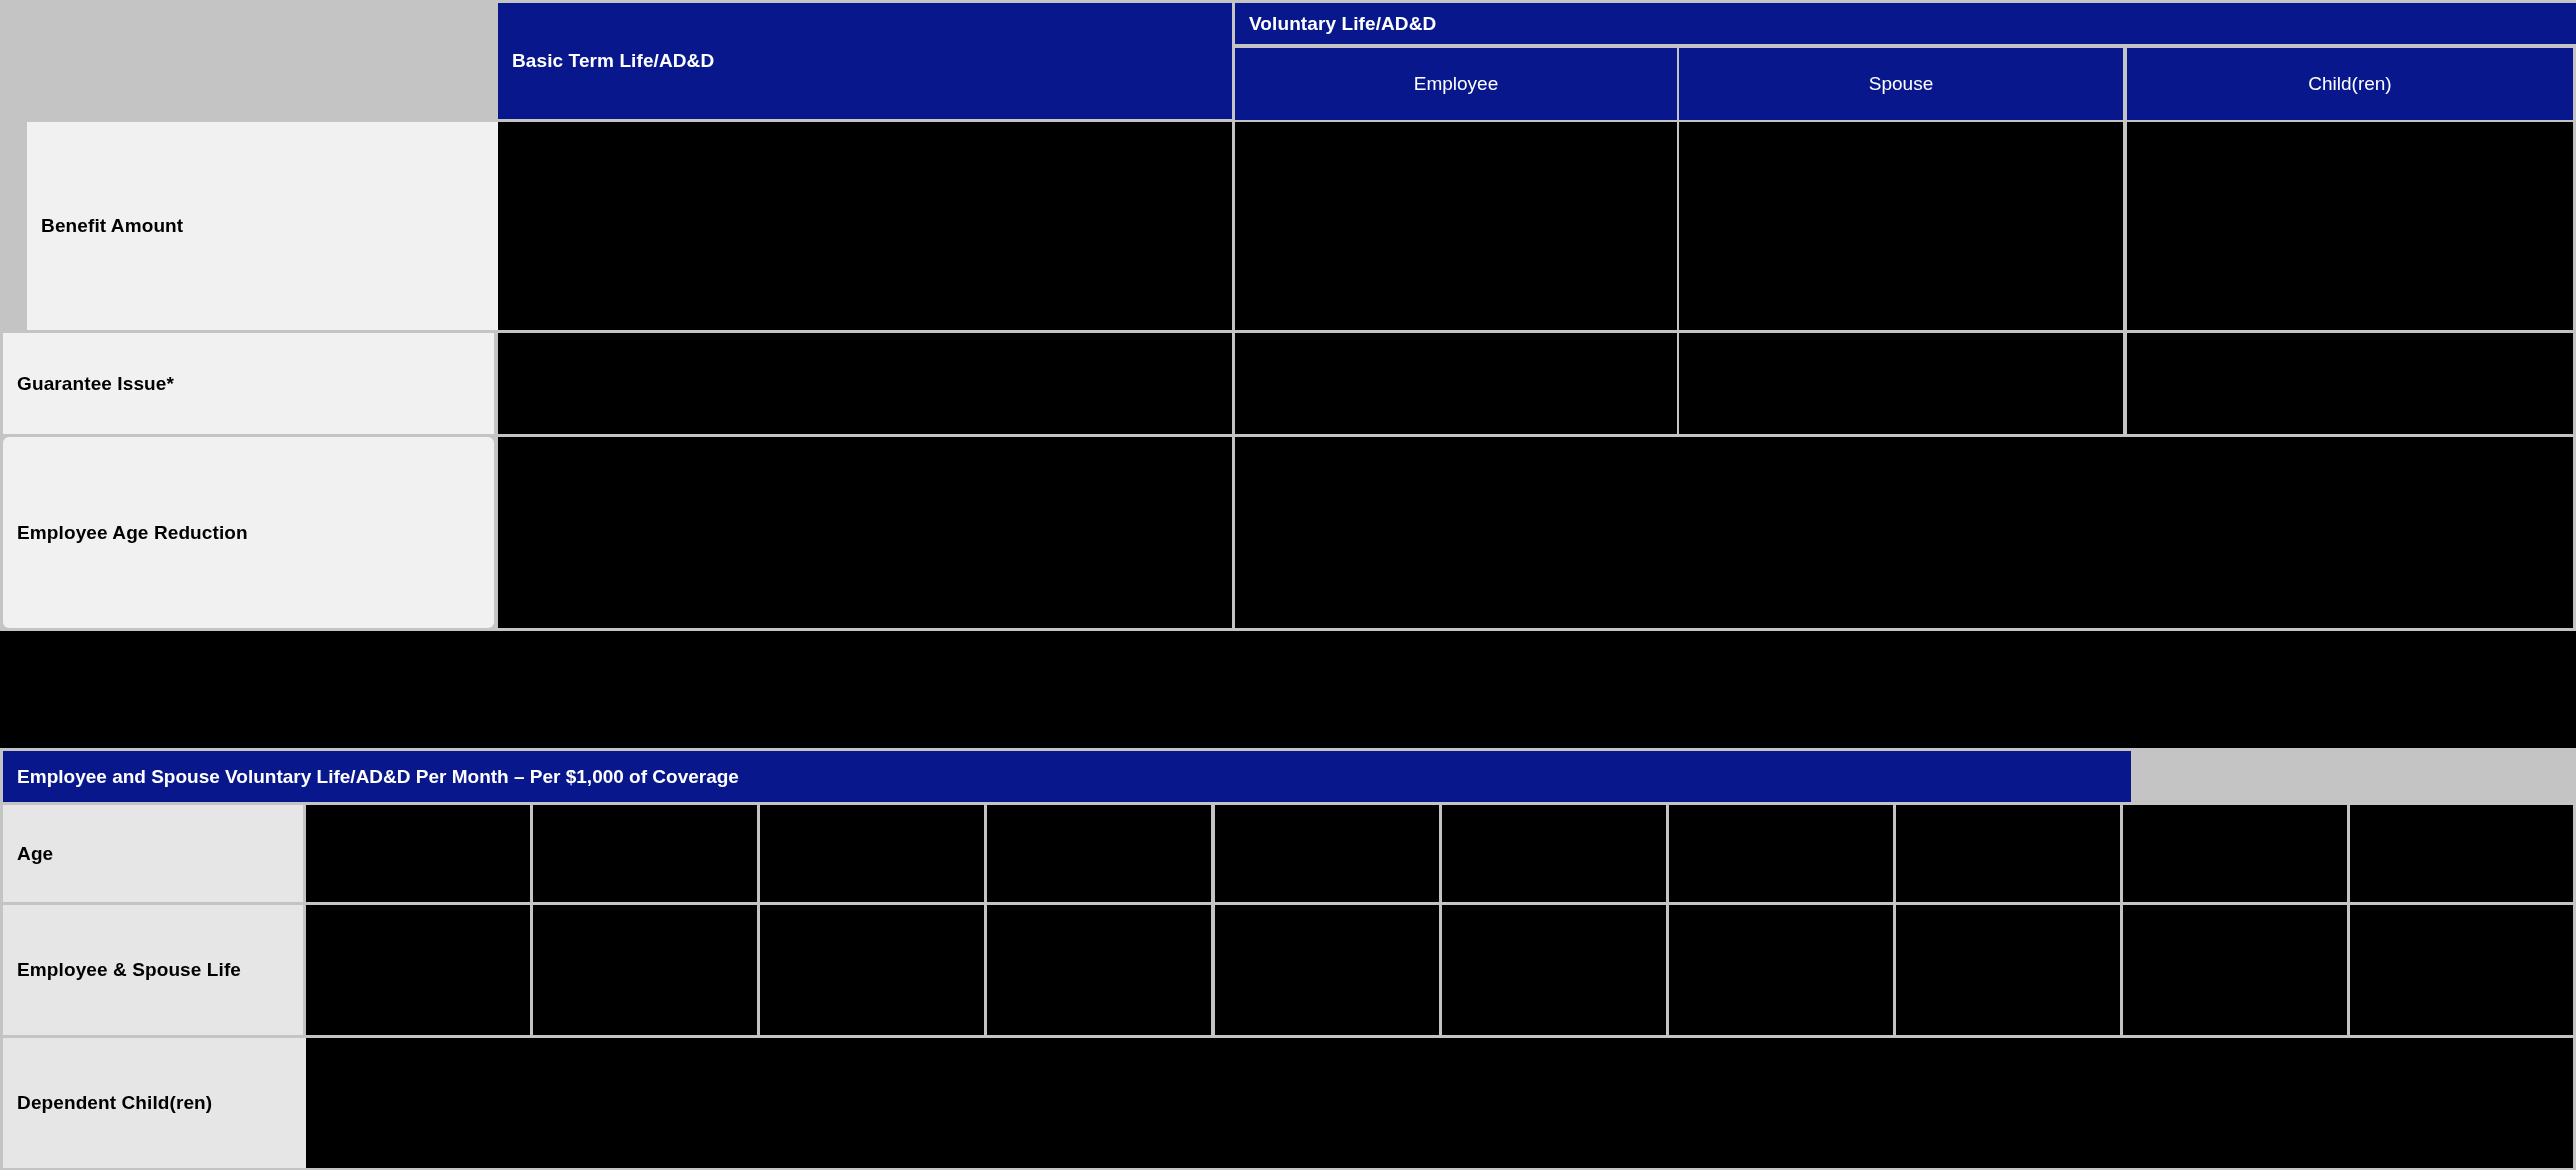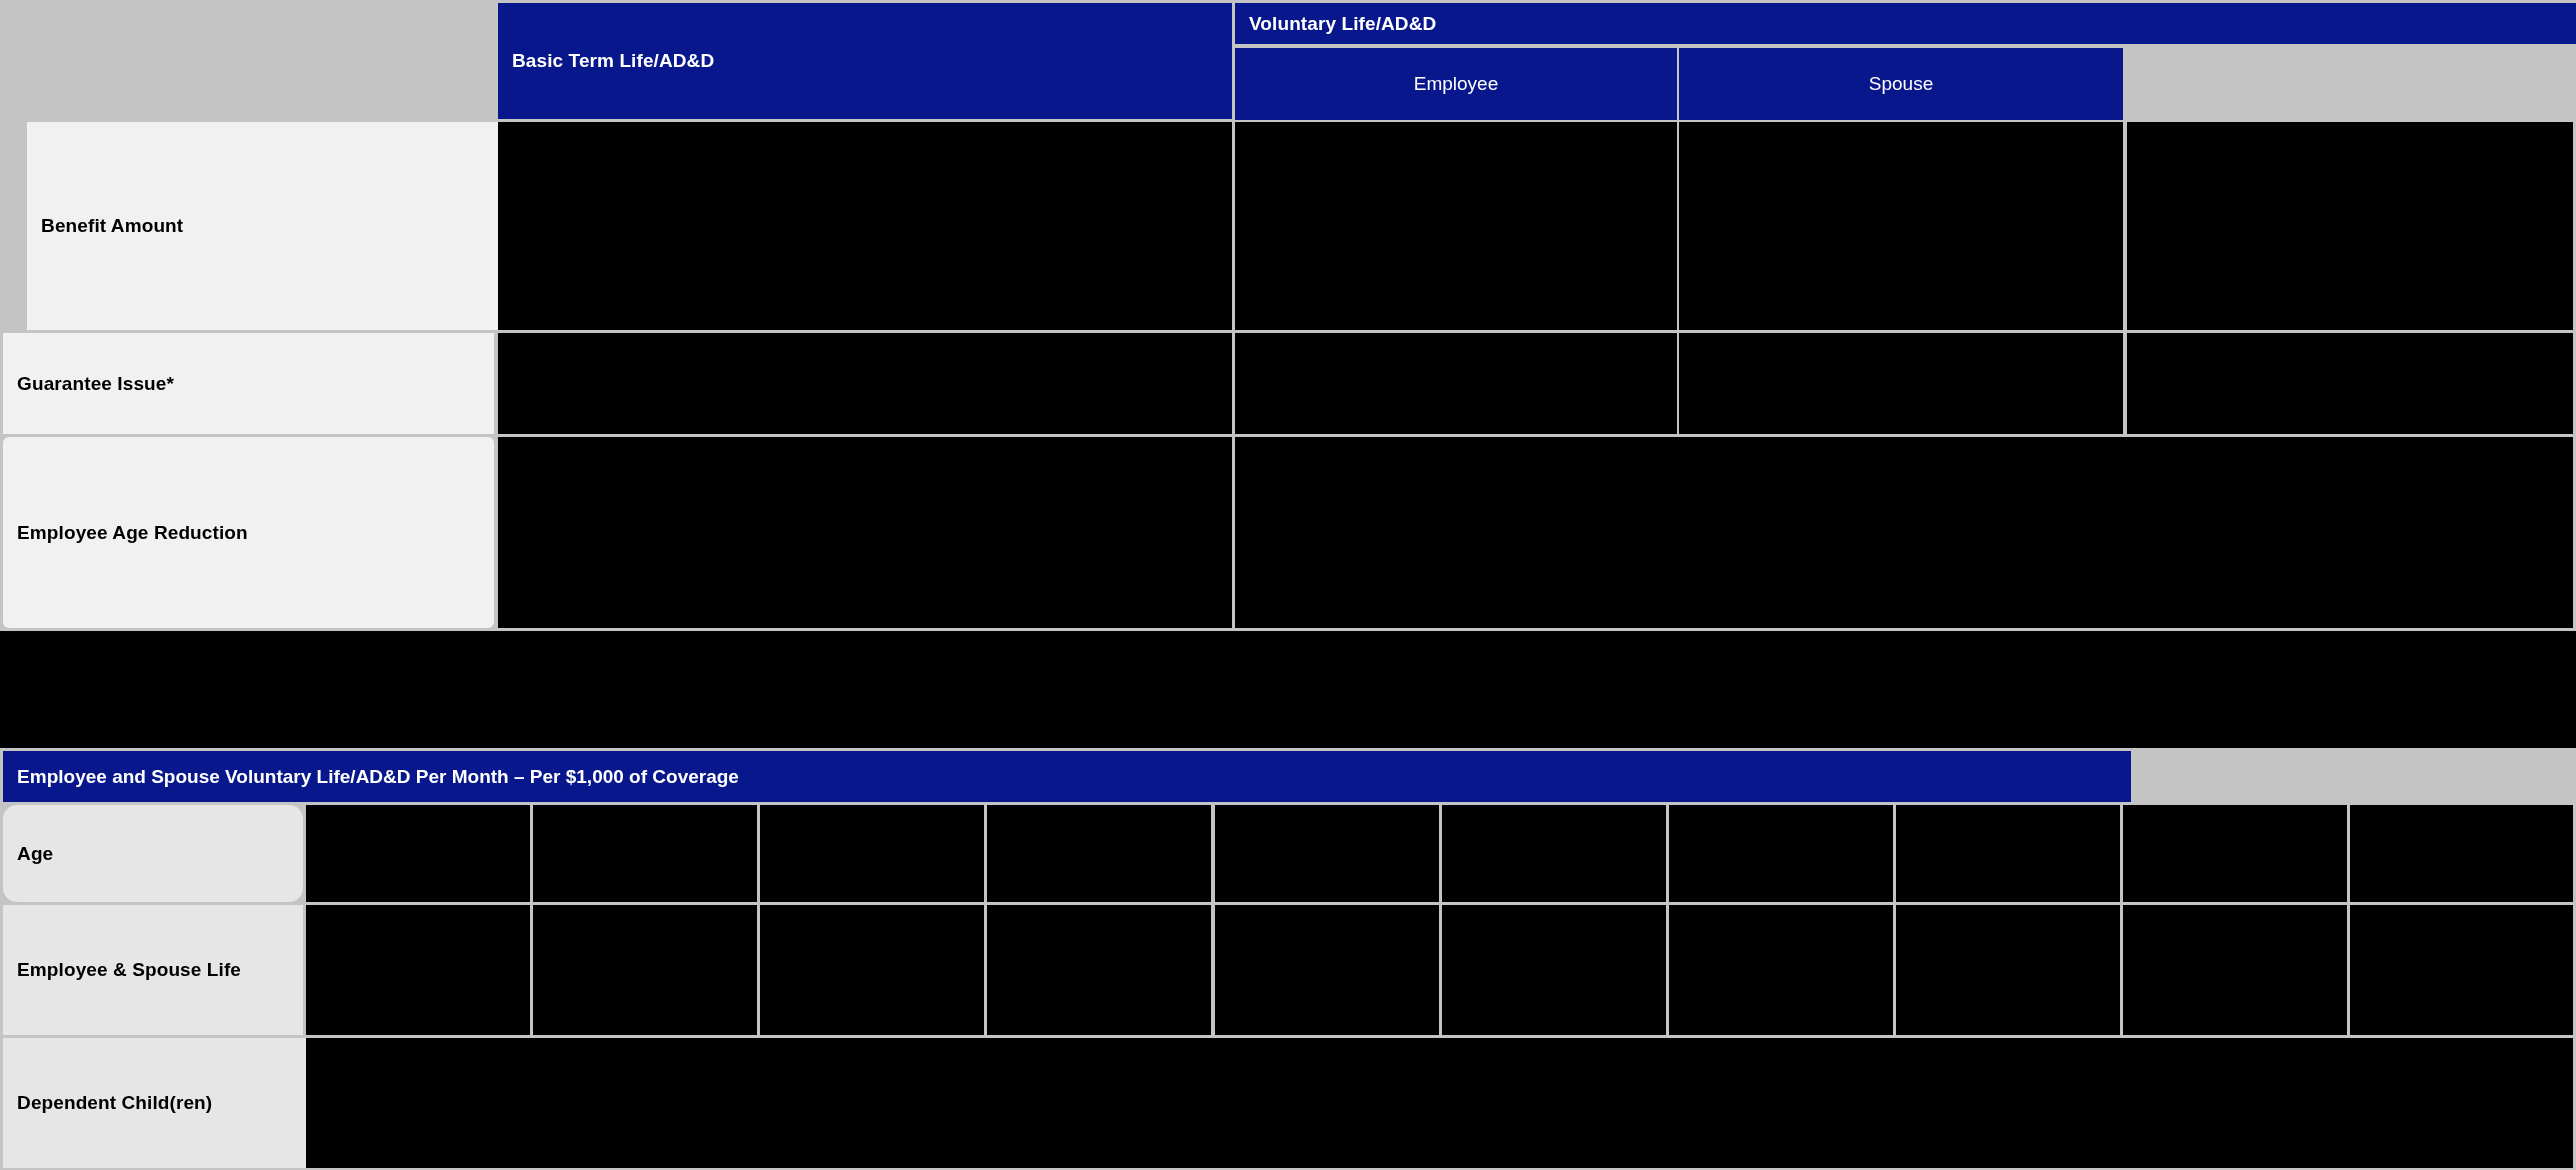--- a/index.html
+++ b/index.html
@@ -101,20 +101,23 @@
     <div class="cell c-head" style="left:1235px; top:3.1px; width:1598px; height:41px;">
       <span class="txt vcenter head-main">Voluntary Life/AD&amp;D</span>
     </div>
 
     <div class="cell c-head" style="left:1235px; top:48px; width:442px; height:72px;">
       <span class="txt vcenter center head-sub">Employee</span>
     </div>
     <div class="cell c-head" style="left:1679px; top:48px; width:444px; height:72px;">
       <span class="txt vcenter center head-sub">Spouse</span>
     </div>
+    <div class="cell c-head" style="left:2127px; top:48px; width:446px; height:72px;">
+      <span class="txt vcenter center head-sub">Child(ren)</span>
+    </div>
 
     <div class="cell c-label" style="left:3.1px; top:122px; width:491px; height:208px;margin-left:24px;">
       <span class="txt vcenter row-label">Benefit Amount</span>
     </div>
     <div class="cell c-data" style="left:498px; top:122px; width:734px; height:208px;">
       <span class="txt vcenter"></span>
     </div>
     <div class="cell c-data" style="left:1235px; top:122px; width:442px; height:208px;">
       <span class="txt vcenter"></span>
     </div>
@@ -151,21 +154,21 @@
       <span class="txt vcenter"></span>
     </div>
   </div>
 
   <div class="tbl" style="left:0px; top:748px; width:2576px; height:423px;">
 
     <div class="cell c-head" style="left:3.1px; top:3.1px; width:2128px; height:51px;">
       <span class="txt vcenter head-bar">Employee and Spouse Voluntary Life/AD&amp;D Per Month – Per $1,000 of Coverage</span>
     </div>
 
-    <div class="cell c-label-2" style="left:3.1px; top:57px; width:300px; height:97px;border-radius:14px;">
+    <div class="cell c-label-2" style="left:3.1px; top:57px; width:300px; height:97px;">
       <span class="txt vcenter row-label">Age</span>
     </div>
     <div class="cell c-data" style="left:306px; top:57px; width:224px; height:97px;">
         <span class="txt vcenter center"></span>
       </div>
     <div class="cell c-data" style="left:533px; top:57px; width:224px; height:97px;">
         <span class="txt vcenter center"></span>
       </div>
     <div class="cell c-data" style="left:760px; top:57px; width:224px; height:97px;">
         <span class="txt vcenter center"></span>

